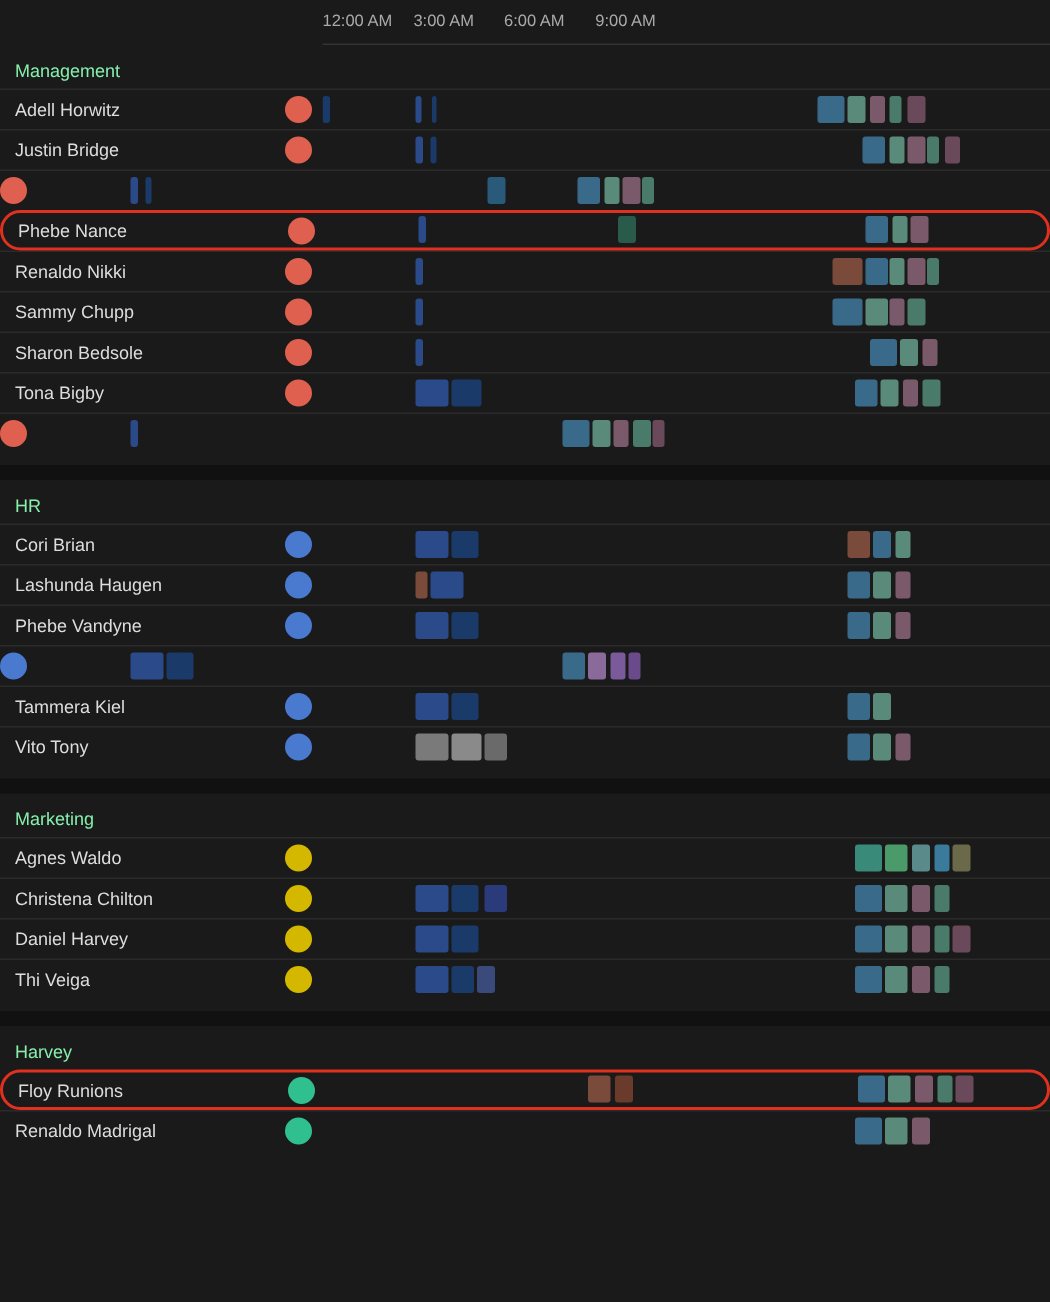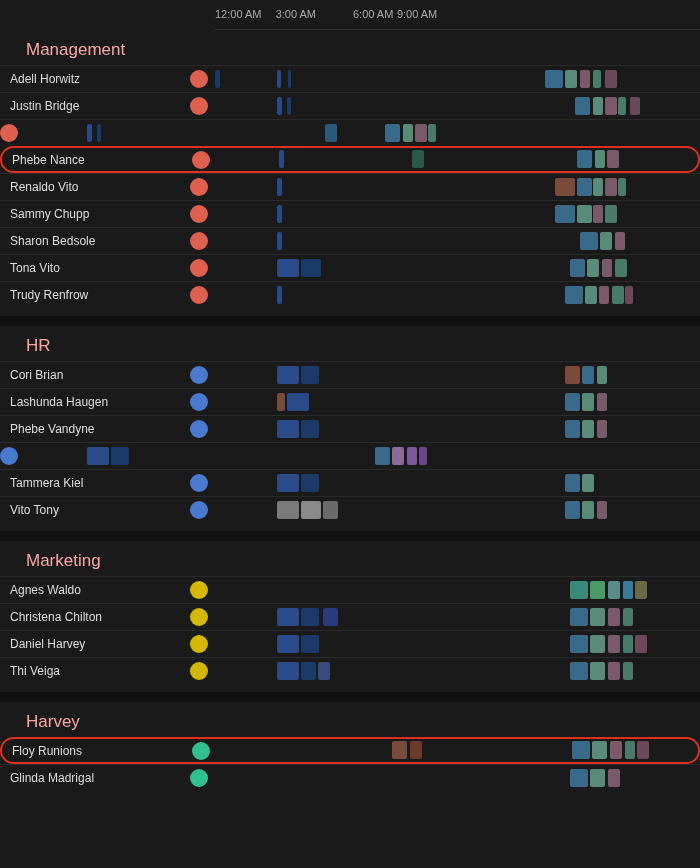--- a/index.html
+++ b/index.html
@@ -32,24 +32,23 @@
       font-size: 11px;
       top: 8px;
     }
 
     
     .group-section {
       margin-bottom: 8px;
     }
 
     .group-title {
-      color: #fca5a5;
-      font-size: 17px;
+      color: #86efac;
+      font-size: 12px;
       padding: 10px 10px 5px 10px;
-      margin-left: 16px;
     }
 
     
     .person-row {
       display: flex;
       align-items: center;
       height: 27px;
       border-top: 1px solid #2a2a2a;
       position: relative;
     }
@@ -106,21 +105,21 @@
     }
   </style>
 </head>
 <body>
 
 <div class="chart-container">
 
   <div class="time-header">
   <span class="time-label" style="left: 0px;">12:00 AM</span>
       <span class="time-label" style="left: 60.625px;">3:00 AM</span>
-      <span class="time-label" style="left: 138px;">6:00 AM</span>
+      <span class="time-label" style="left: 121px;">6:00 AM</span>
       <span class="time-label" style="left: 181.875px;">9:00 AM</span>
     </div>
 
   <div id="groups-container">
       <div class="group-section">
         <div class="group-title">Management</div>
         <div class="person-row">
           <div class="person-name">Adell Horwitz</div>
           <div class="person-dot" style="background-color: rgb(224, 96, 80);"></div>
           <div class="timeline-area">
@@ -164,21 +163,21 @@
           <div class="person-dot" style="background-color: rgb(224, 96, 80);"></div>
           <div class="timeline-area">
             <div class="time-block" style="left: 62px; width: 5px; background-color: rgb(42, 74, 138);"></div>
             <div class="time-block" style="left: 195px; width: 12px; background-color: rgb(42, 90, 74);"></div>
             <div class="time-block" style="left: 360px; width: 15px; background-color: rgb(58, 106, 138);"></div>
             <div class="time-block" style="left: 378px; width: 10px; background-color: rgb(90, 138, 122);"></div>
             <div class="time-block" style="left: 390px; width: 12px; background-color: rgb(122, 90, 106);"></div>
           </div>
         </div>
         <div class="person-row">
-          <div class="person-name">Renaldo Vito</div>
+          <div class="person-name">Renaldo Nikki</div>
           <div class="person-dot" style="background-color: rgb(224, 96, 80);"></div>
           <div class="timeline-area">
             <div class="time-block" style="left: 62px; width: 5px; background-color: rgb(42, 74, 138);"></div>
             <div class="time-block" style="left: 340px; width: 20px; background-color: rgb(122, 74, 58);"></div>
             <div class="time-block" style="left: 362px; width: 15px; background-color: rgb(58, 106, 138);"></div>
             <div class="time-block" style="left: 378px; width: 10px; background-color: rgb(90, 138, 122);"></div>
             <div class="time-block" style="left: 390px; width: 12px; background-color: rgb(122, 90, 106);"></div>
             <div class="time-block" style="left: 403px; width: 8px; background-color: rgb(74, 122, 106);"></div>
           </div>
         </div>
@@ -197,33 +196,32 @@
           <div class="person-name">Sharon Bedsole</div>
           <div class="person-dot" style="background-color: rgb(224, 96, 80);"></div>
           <div class="timeline-area">
             <div class="time-block" style="left: 62px; width: 5px; background-color: rgb(42, 74, 138);"></div>
             <div class="time-block" style="left: 365px; width: 18px; background-color: rgb(58, 106, 138);"></div>
             <div class="time-block" style="left: 385px; width: 12px; background-color: rgb(90, 138, 122);"></div>
             <div class="time-block" style="left: 400px; width: 10px; background-color: rgb(122, 90, 106);"></div>
           </div>
         </div>
         <div class="person-row">
-          <div class="person-name">Tona Vito</div>
+          <div class="person-name">Tona Bigby</div>
           <div class="person-dot" style="background-color: rgb(224, 96, 80);"></div>
           <div class="timeline-area">
             <div class="time-block" style="left: 62px; width: 22px; background-color: rgb(42, 74, 138);"></div>
             <div class="time-block" style="left: 86px; width: 20px; background-color: rgb(26, 58, 106);"></div>
             <div class="time-block" style="left: 355px; width: 15px; background-color: rgb(58, 106, 138);"></div>
             <div class="time-block" style="left: 372px; width: 12px; background-color: rgb(90, 138, 122);"></div>
             <div class="time-block" style="left: 387px; width: 10px; background-color: rgb(122, 90, 106);"></div>
             <div class="time-block" style="left: 400px; width: 12px; background-color: rgb(74, 122, 106);"></div>
           </div>
         </div>
         <div class="person-row">
-          <div class="person-name">Trudy Renfrow</div>
           <div class="person-dot" style="background-color: rgb(224, 96, 80);"></div>
           <div class="timeline-area">
             <div class="time-block" style="left: 62px; width: 5px; background-color: rgb(42, 74, 138);"></div>
             <div class="time-block" style="left: 350px; width: 18px; background-color: rgb(58, 106, 138);"></div>
             <div class="time-block" style="left: 370px; width: 12px; background-color: rgb(90, 138, 122);"></div>
             <div class="time-block" style="left: 384px; width: 10px; background-color: rgb(122, 90, 106);"></div>
             <div class="time-block" style="left: 397px; width: 12px; background-color: rgb(74, 122, 106);"></div>
             <div class="time-block" style="left: 410px; width: 8px; background-color: rgb(106, 74, 90);"></div>
           </div>
         </div>
@@ -362,21 +360,21 @@
             <div class="time-block" style="left: 175px; width: 15px; background-color: rgb(122, 74, 58);"></div>
             <div class="time-block" style="left: 193px; width: 12px; background-color: rgb(106, 58, 42);"></div>
             <div class="time-block" style="left: 355px; width: 18px; background-color: rgb(58, 106, 138);"></div>
             <div class="time-block" style="left: 375px; width: 15px; background-color: rgb(90, 138, 122);"></div>
             <div class="time-block" style="left: 393px; width: 12px; background-color: rgb(122, 90, 106);"></div>
             <div class="time-block" style="left: 408px; width: 10px; background-color: rgb(74, 122, 106);"></div>
             <div class="time-block" style="left: 420px; width: 12px; background-color: rgb(106, 74, 90);"></div>
           </div>
         </div>
         <div class="person-row">
-          <div class="person-name">Glinda Madrigal</div>
+          <div class="person-name">Renaldo Madrigal</div>
           <div class="person-dot" style="background-color: rgb(48, 192, 144);"></div>
           <div class="timeline-area">
             <div class="time-block" style="left: 355px; width: 18px; background-color: rgb(58, 106, 138);"></div>
             <div class="time-block" style="left: 375px; width: 15px; background-color: rgb(90, 138, 122);"></div>
             <div class="time-block" style="left: 393px; width: 12px; background-color: rgb(122, 90, 106);"></div>
           </div>
         </div>
       </div>
     </div>
 </div>

